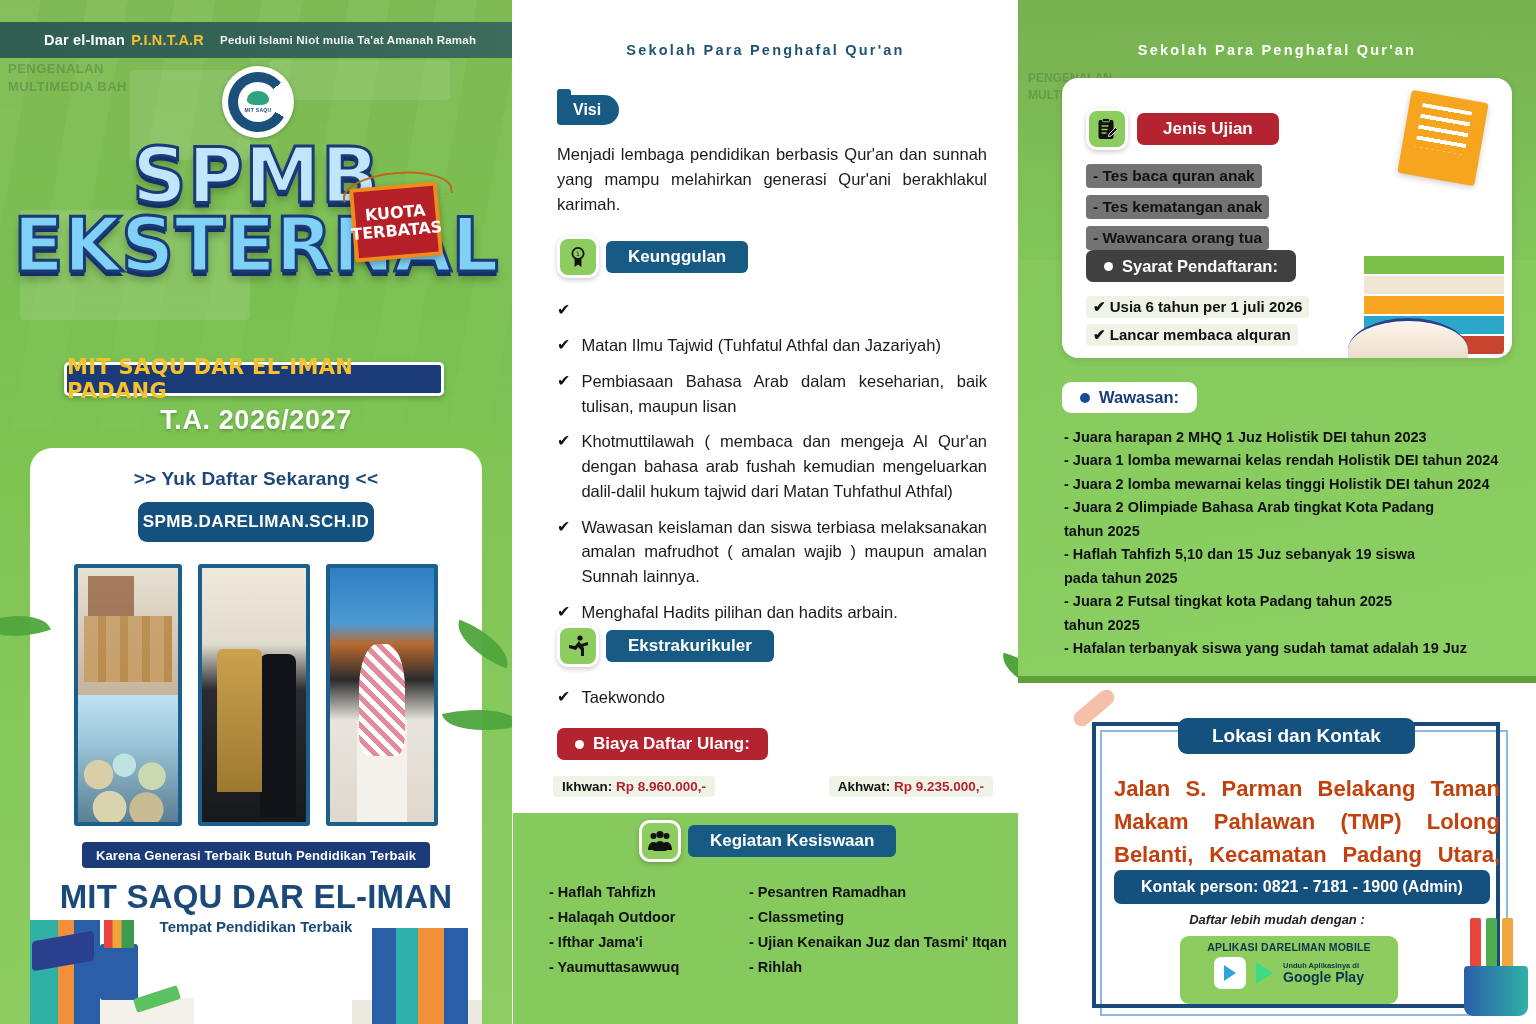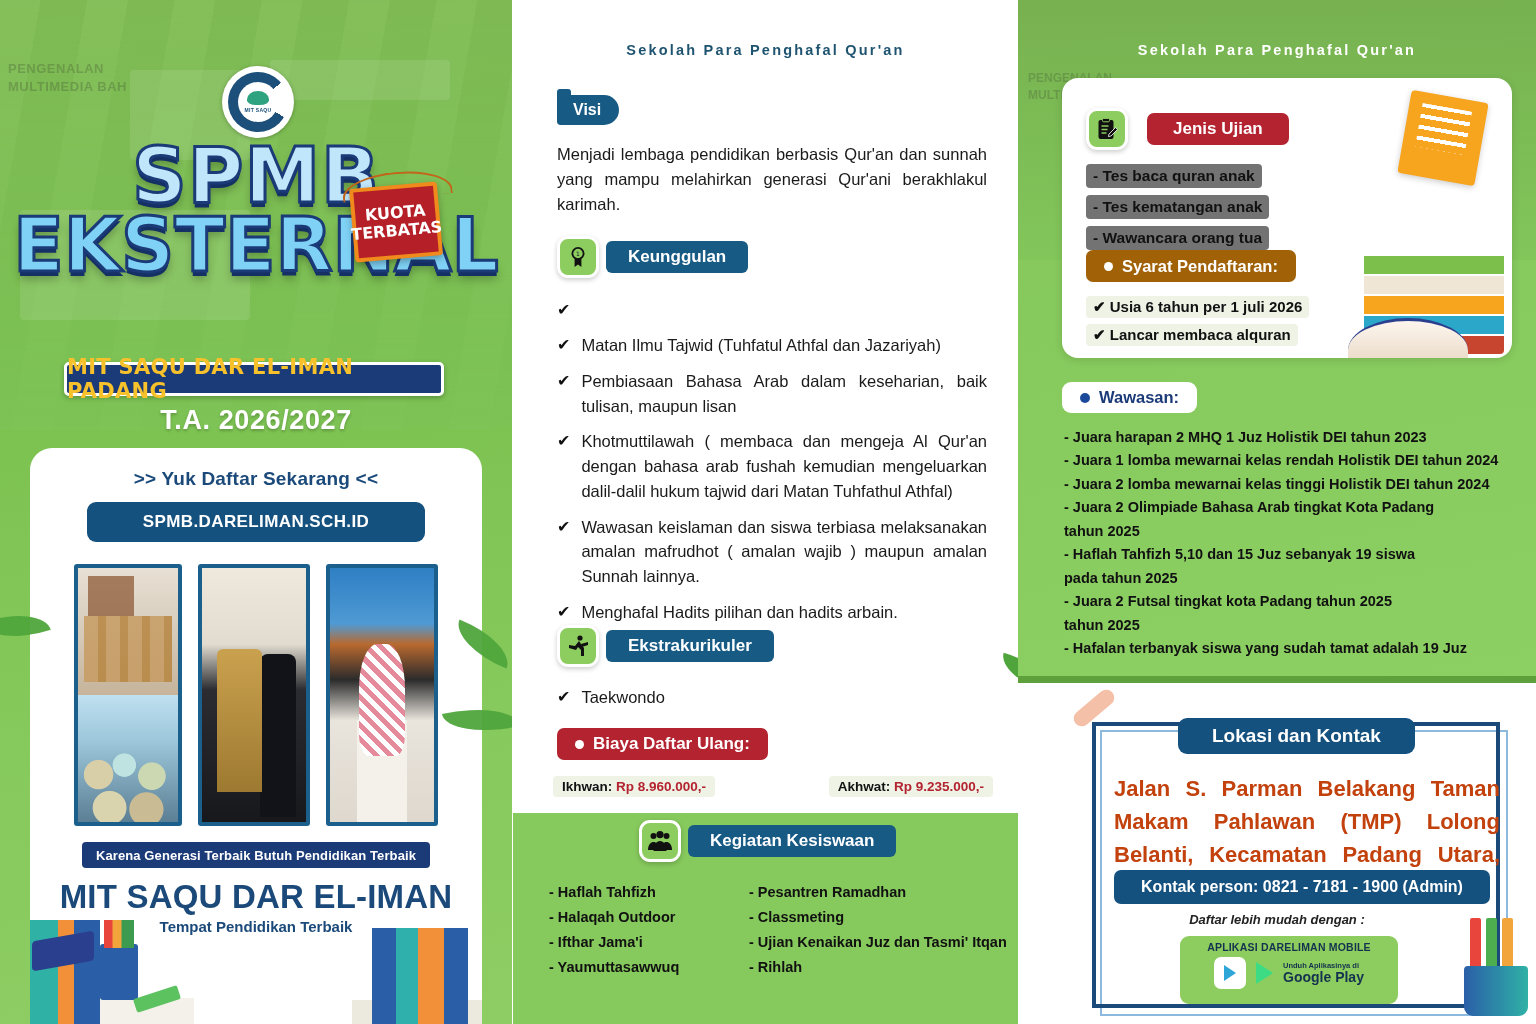--- a/index.html
+++ b/index.html
@@ -122,21 +122,21 @@
   .white-card{
     position:absolute; left:30px; top:448px; width:452px; height:576px;
     background:#ffffff; border-radius:22px 22px 0 0;
     overflow:hidden;
   }
   .yuk{
     text-align:center; color:#1b4a7a; font-size:19px; font-weight:800;
     margin-top:20px; letter-spacing:.2px;
   }
   .url-btn{
-    margin:12px auto 0; width:338px; height:40px;
+    margin:12px auto 0; width:236px; height:40px;
     background:#15517f; border-radius:9px;
     display:flex;align-items:center;justify-content:center;
     color:#ffffff; font-size:17px; font-weight:800; letter-spacing:.4px;
   }
   .photo-row{
     margin: 22px auto 0; width: 364px; height: 262px;
     display:flex; justify-content:space-between;
   }
   .photo-frame{ border:4px solid #1b5f8c; border-radius:3px; overflow:hidden; }
   .pf1{ width:108px; height:262px; display:flex; flex-direction:column; }
@@ -354,37 +354,37 @@
   }
   .r-tagline{
     position:absolute; left:0; top:42px; width:518px; text-align:center;
     color:#ffffff; font-size:14.5px; font-weight:700; letter-spacing:2.2px;
   }
   .r-card{
     position:absolute; left:44px; top:78px; width:450px; height:280px;
     background:#ffffff; border-radius:16px; overflow:hidden;
     box-shadow:0 2px 9px rgba(0,0,0,.12);
   }
-  .r-hdr{ position:absolute; display:flex; align-items:center; gap:19px; }
+  .r-hdr{ position:absolute; display:flex; align-items:center; gap:9px; }
   .r-hdr-bar{
     height:32px; padding:0 26px; background:#b42330; border-radius:7px;
     display:flex;align-items:center; color:#ffffff; font-size:17px; font-weight:800;
   }
   .ujian-hdr{ left:24px; top:30px; }
   .ujian-list{
     position:absolute; left:24px; top:86px; width:240px;
     font-size:15.5px; font-weight:700; color:#111;
   }
   .ujian-list div{
     background:#737373; border-radius:4px; padding:3px 7px; margin-bottom:7px;
     display:inline-block;
   }
   .syarat-bar{
     position:absolute; left:24px; top:172px;
-    height:32px; padding:0 18px; background:#a16207; border-radius:7px;
+    height:32px; padding:0 18px; background:#404040; border-radius:7px;
     display:flex;align-items:center;gap:9px;
     color:#ffffff; font-size:16.5px; font-weight:800;
   }
   .syarat-list{
     position:absolute; left:24px; top:218px; width:250px;
     font-size:15px; font-weight:700; color:#111;
   }
   .syarat-list div{
     background:#eef3e6; border-radius:4px; padding:2px 7px; margin-bottom:6px;
     display:inline-block;
@@ -503,20 +503,25 @@
 
 <div id="poster">
 
   <div class="panel-left">
     <div class="bg-photo-wash"></div>
     <div class="bg-ghost-text">PENGENALAN<br>MULTIMEDIA BAH</div>
     <div class="bg-ghost-shape" style="left:130px;top:70px;width:120px;height:90px;"></div>
     <div class="bg-ghost-shape" style="left:270px;top:60px;width:180px;height:40px;"></div>
     <div class="bg-ghost-shape" style="left:20px;top:210px;width:230px;height:110px;"></div>
 
+    <div class="topbar">
+      <span>Dar el-Iman</span>
+      <span class="pintar">P.I.N.T.A.R</span>
+      <span class="motto">Peduli Islami Niot mulia Ta'at Amanah Ramah</span>
+    </div>
 
     <div class="logo-badge">
       <div class="logo-inner">
         <div class="logo-core">
           <div class="logo-leaf"></div>
           <div class="logo-txt">MIT SAQU</div>
         </div>
       </div>
     </div>
 

